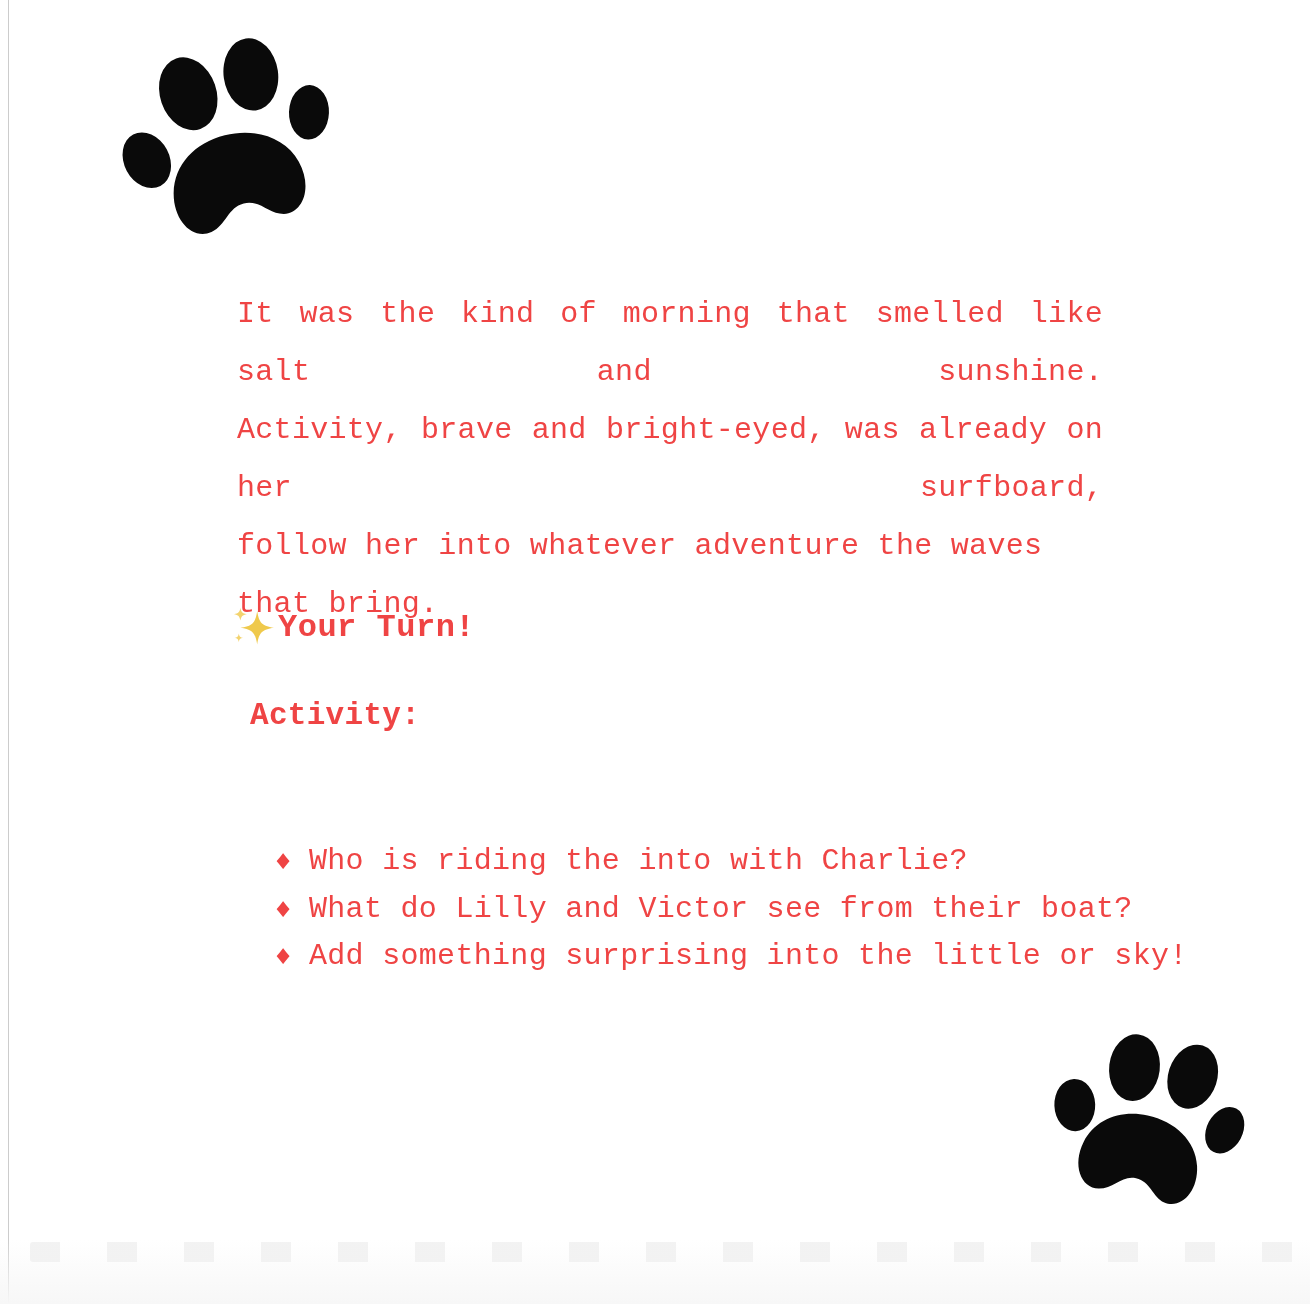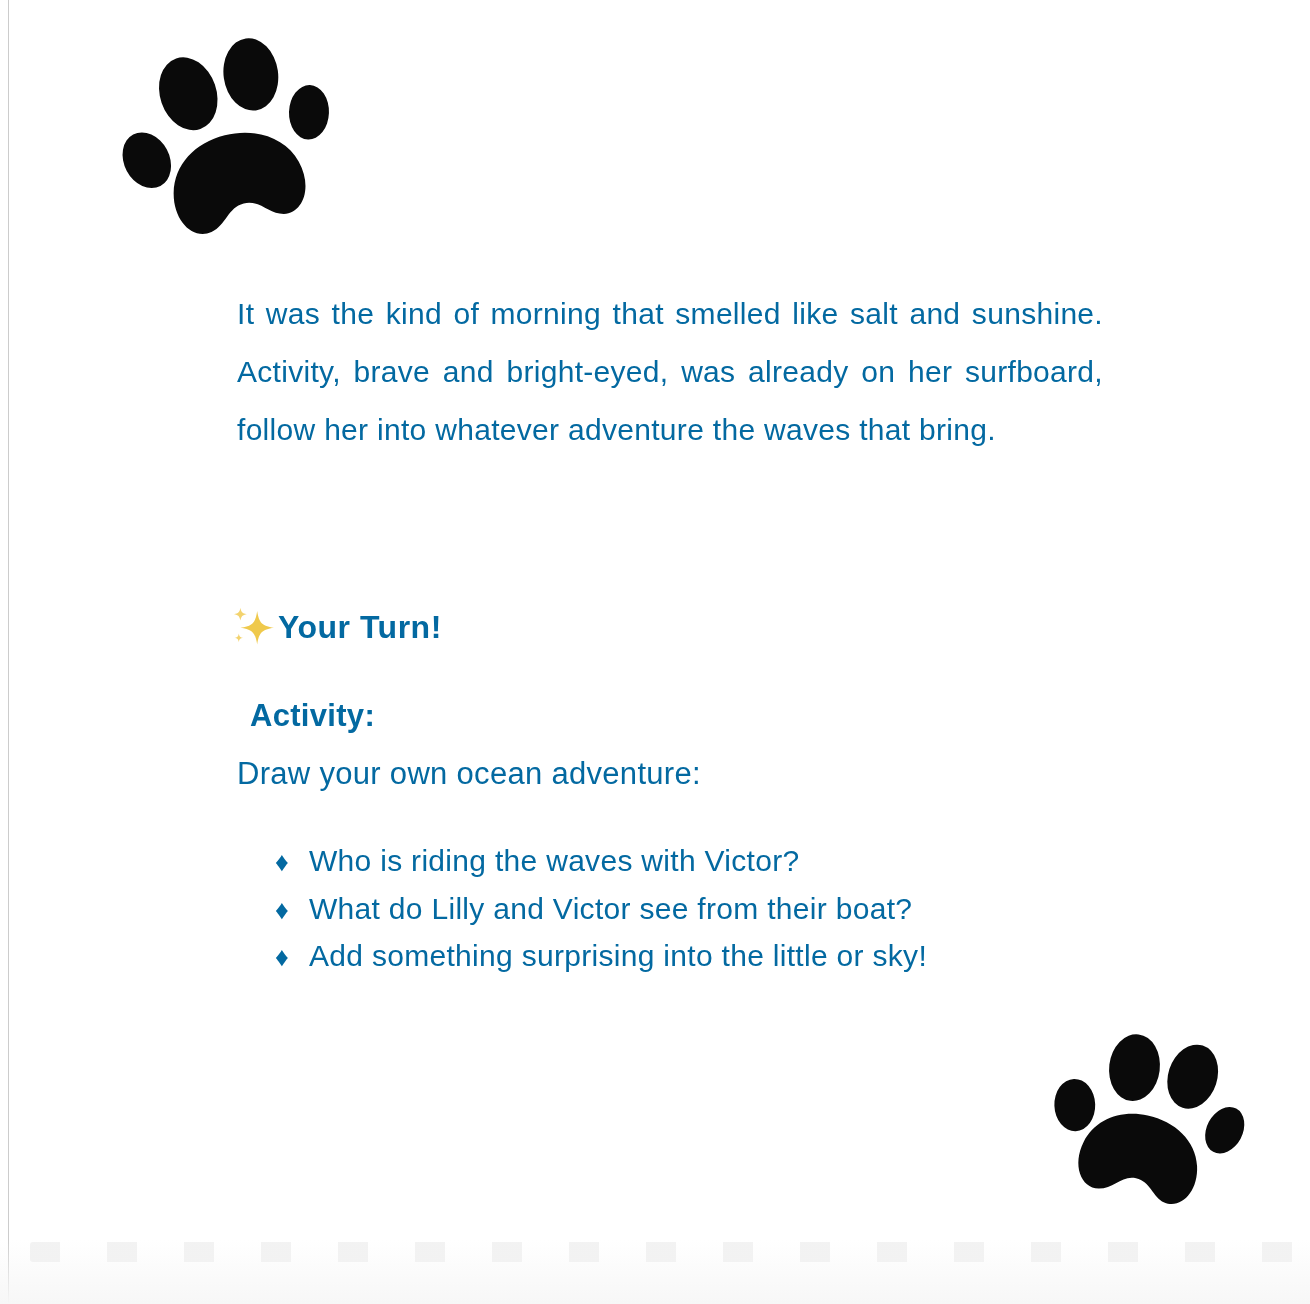--- a/index.html
+++ b/index.html
@@ -6,22 +6,22 @@
     margin: 0;
     padding: 0;
     background: #ffffff;
   }
   .page {
     position: relative;
     width: 1310px;
     height: 1304px;
     background: #ffffff;
     overflow: hidden;
-    font-family: Liberation Sans, sans-serif;
-    color: #0369a1;
+    font-family: Liberation Mono, monospace;
+    color: #ef4444;
   }
   .page-left-border {
     position: absolute;
     left: 8px;
     top: 0;
     width: 1px;
     height: 100%;
     background: #cccccc;
   }
   .paw {
@@ -173,26 +173,25 @@
         </g>
         <g fill="#EFC94C">
           <path d="M58,10 C62.5,40 70,47.5 100,52 C70,56.5 62.5,64 58,94 C53.5,64 46,56.5 16,52 C46,47.5 53.5,40 58,10 Z"></path>
         </g>
       </svg>
     </span>
     <span class="your-turn-label">Your Turn!</span>
   </div>
 
   <div class="activity-heading">Activity:</div>
-  <div class="activity-prompt">Draw your own ocean adventure:</div>
 
   <div class="activity-list">
     <div class="activity-item">
       <span class="bullet-marker">♦</span>
-      <span>Who is riding the waves with Victor?</span>
+      <span>Who is riding the into with Charlie?</span>
     </div>
     <div class="activity-item">
       <span class="bullet-marker">♦</span>
       <span>What do Lilly and Victor see from their boat?</span>
     </div>
     <div class="activity-item">
       <span class="bullet-marker">♦</span>
       <span>Add something surprising into the little or sky!</span>
     </div>
   </div>

